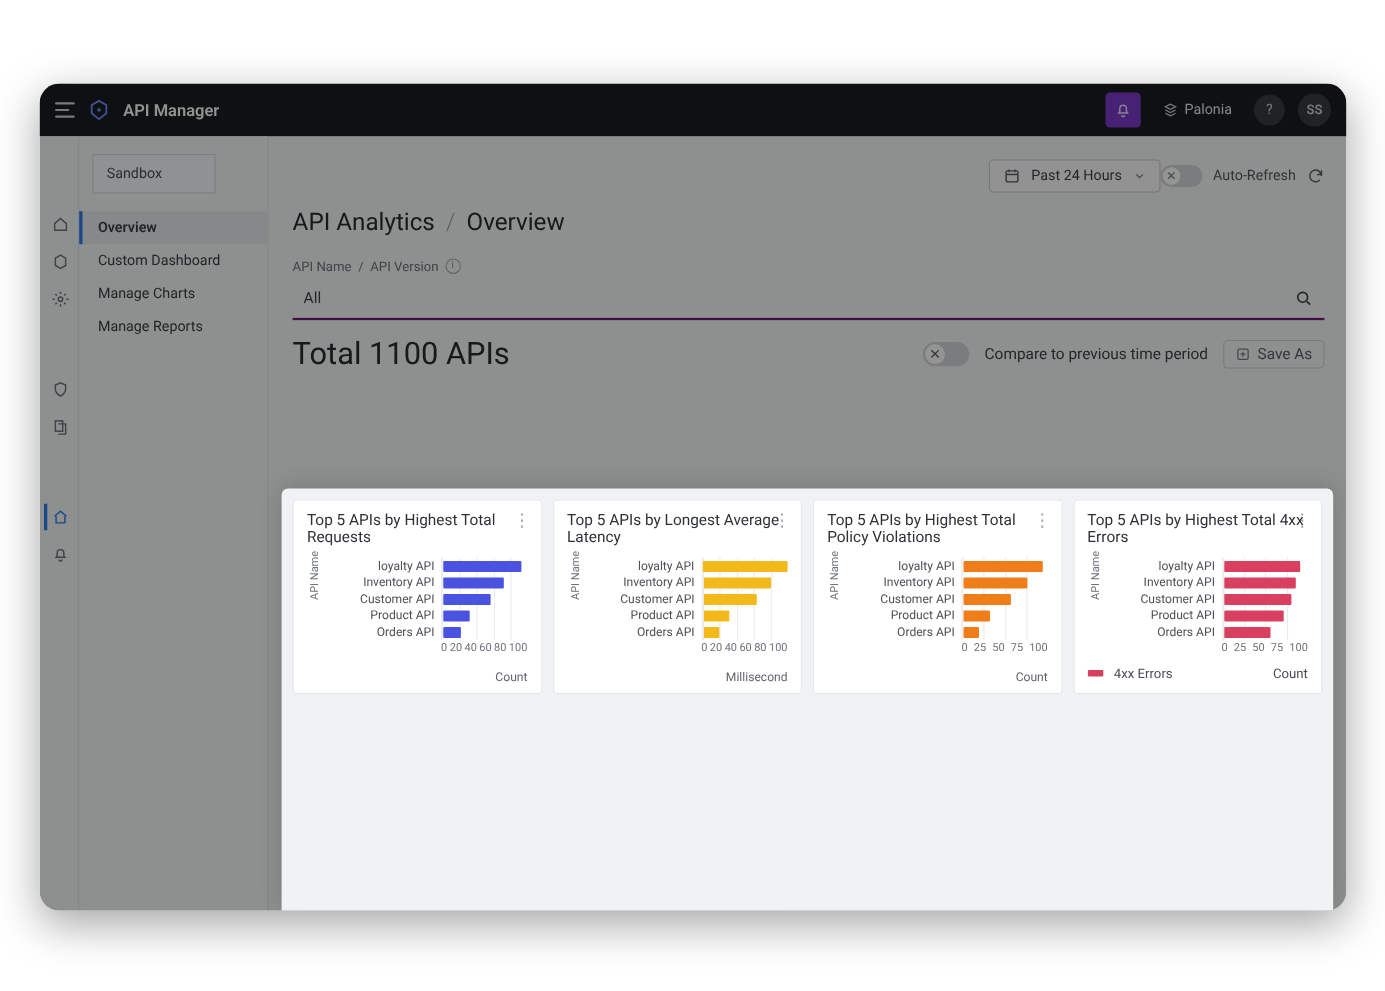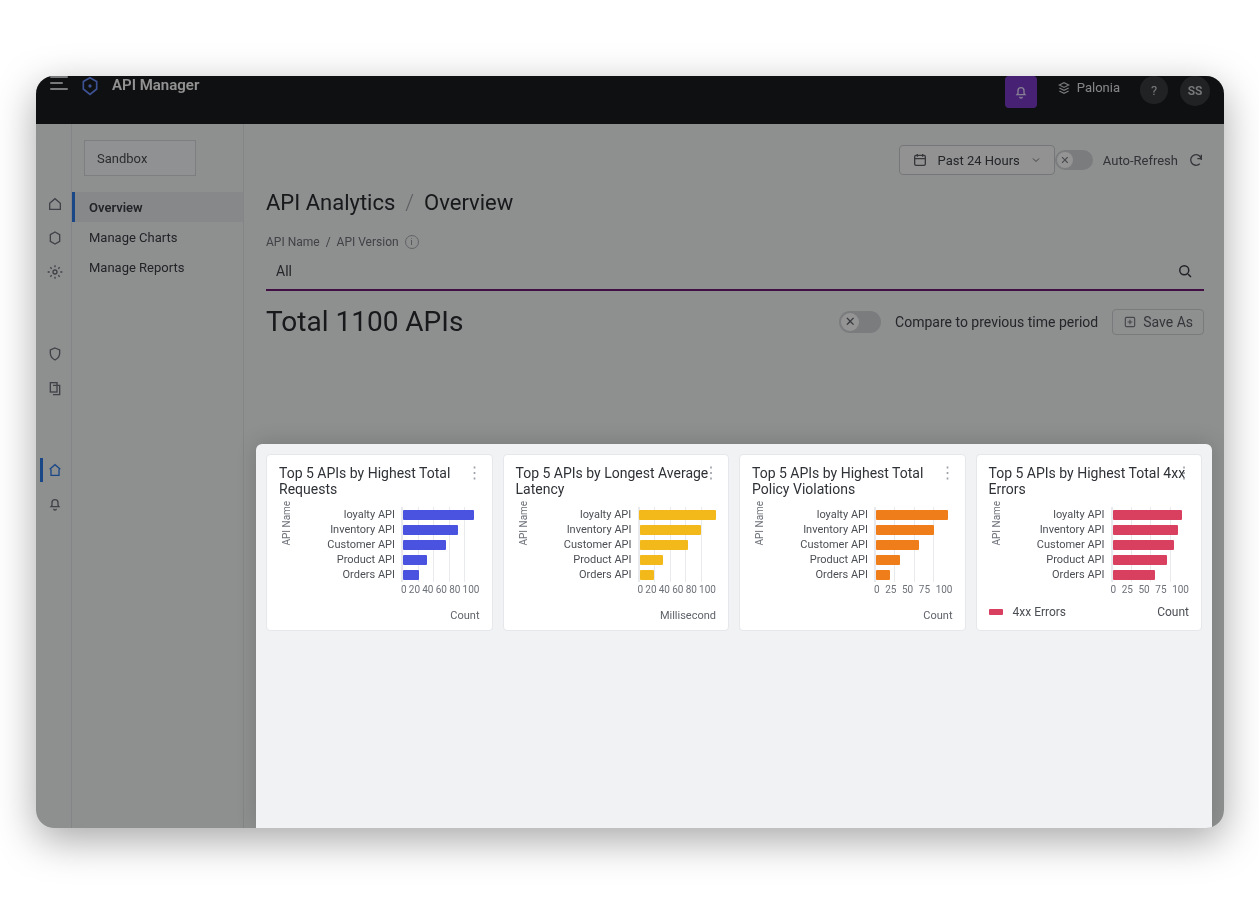--- a/index.html
+++ b/index.html
@@ -18,21 +18,21 @@
     inset: 0;
     background: rgba(0,0,0,0.42);
     pointer-events: none;
     z-index: 50;
   }
   
   .topbar {
     height: 48px;
     background: #1b1c1e;
     display: flex;
-    align-items: flex-start;
+    align-items: center;
     padding: 0 14px;
     gap: 12px;
     color: #e7e8ea;
   }
   .hamburger { width: 18px; height: 14px; display:flex; flex-direction:column; justify-content:space-between; cursor:pointer; }
   .hamburger span { height:2px; background:#cfd1d4; border-radius:1px; }
   .hamburger span:nth-child(2){ width: 70%; }
   .logo-hex {
     width: 20px; height: 20px;
     color:#5c86ff;
@@ -308,20 +308,23 @@
     </div>
 
     <div class="side-panel">
       <div class="env-chip">
         <span>Sandbox</span>
       </div>
       <div class="nav-item active">
           <span>Overview</span>
         </div>
       <div class="nav-item">
+          <span>Custom Dashboard</span>
+        </div>
+      <div class="nav-item">
           <span>Manage Charts</span>
         </div>
       <div class="nav-item">
           <span>Manage Reports</span>
         </div>
     </div>
 
     <div class="main">
 
       <div class="header-row">

